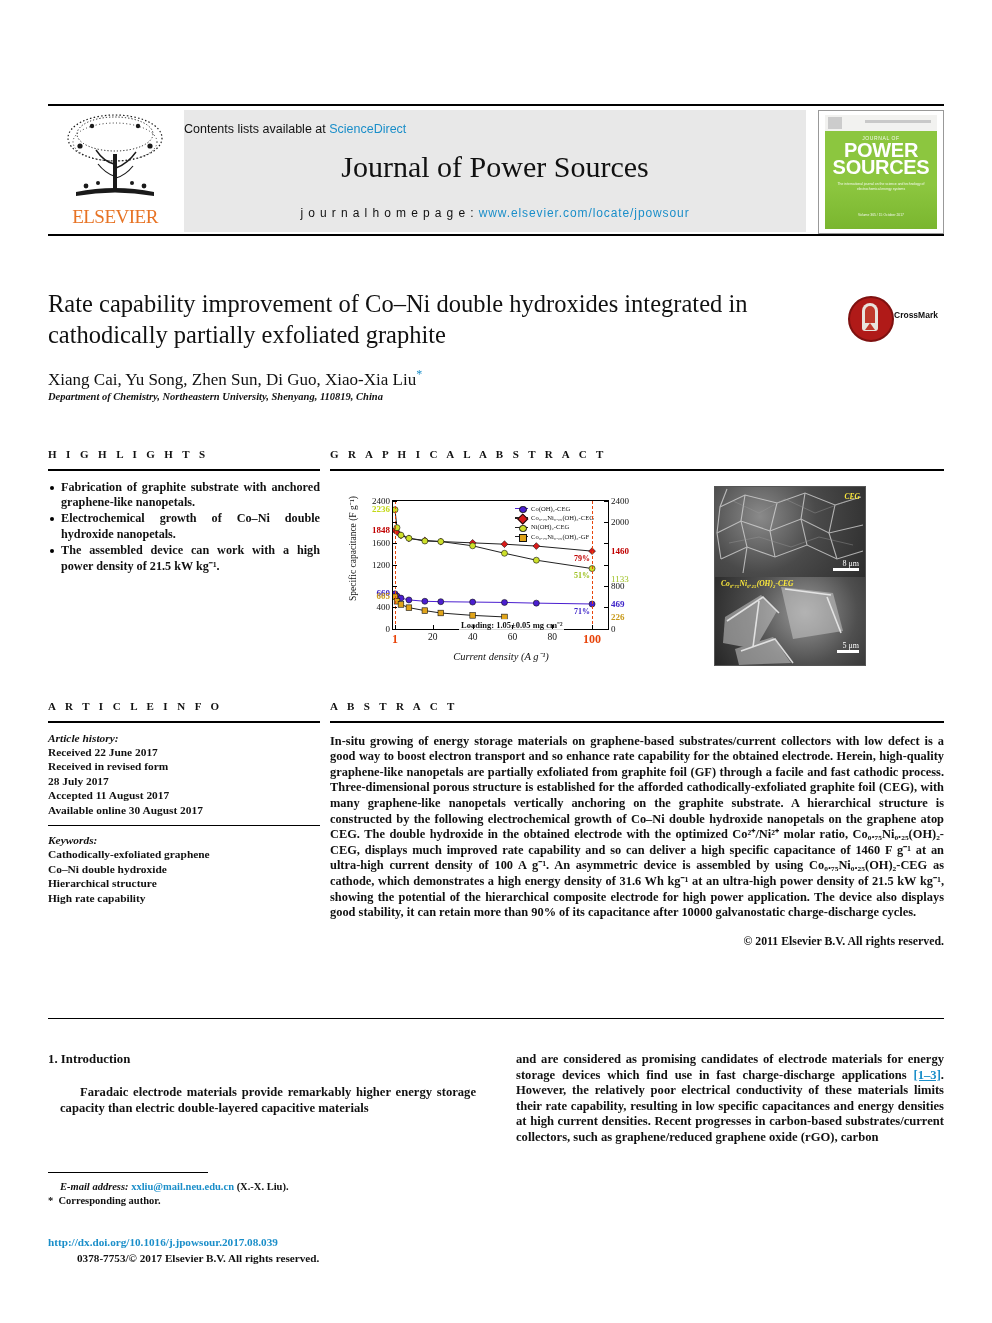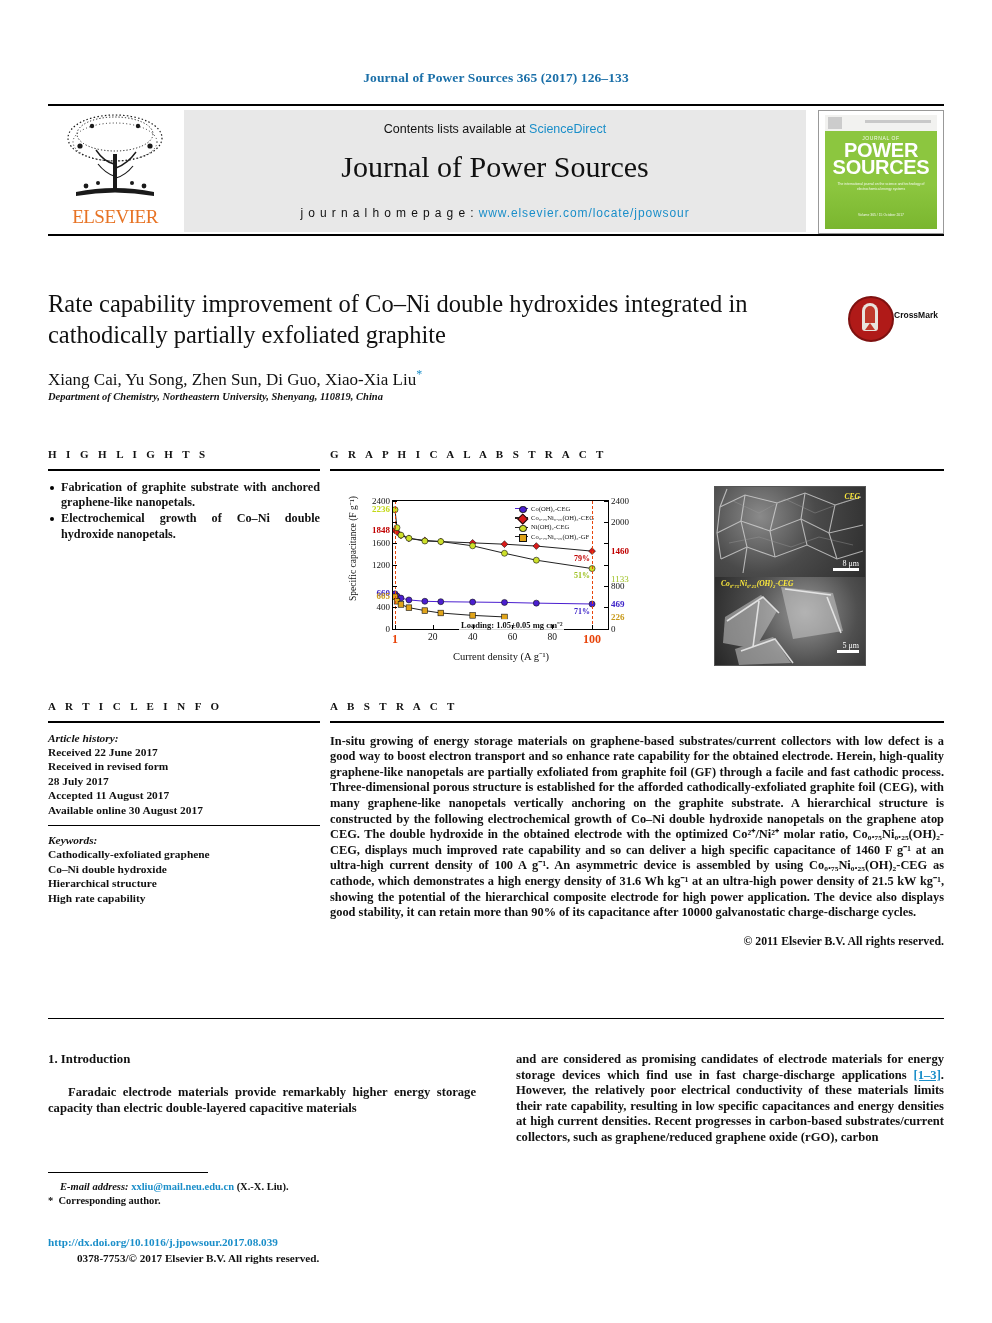--- a/index.html
+++ b/index.html
@@ -28,21 +28,21 @@
   .elsevier-word{
     position:absolute;left:0;top:96px;width:130px;text-align:center;
     font-family:"Liberation Serif", serif;font-size:19px;letter-spacing:-0.5px;
     color:#e77324;font-weight:400;
   }
   .mast-center{
     position:absolute;left:136px;top:6px;width:622px;height:122px;
     background:#e8e8e8;
   }
   .contents-line{
-    position:absolute;left:0;top:12px;width:622px;text-align:center;
+    position:absolute;left:0;top:12px;width:622px;text-align:left;
     font-family:"Liberation Sans", sans-serif;font-size:12.5px;color:#111;
   }
   .contents-line a{color:#1a8ec9;text-decoration:none;}
   .journal-name{
     position:absolute;left:0;top:40px;width:622px;text-align:center;
     font-family:"Liberation Serif", serif;font-size:30px;color:#111;
   }
   .homepage{
     position:absolute;left:0;top:96px;width:622px;text-align:center;
     font-family:"Liberation Sans", sans-serif;font-size:12px;color:#111;
@@ -128,21 +128,21 @@
   }
   .plot{position:absolute;left:56px;top:14px;width:215px;height:128px;border:1.3px solid #000;background:#fff;}
   .ytick{position:absolute;right:100%;margin-right:3px;font-family:"Liberation Serif",serif;font-size:9px;color:#111;white-space:nowrap;transform:translateY(-50%);}
   .ytick-l{position:absolute;left:100%;margin-left:3px;font-family:"Liberation Serif",serif;font-size:9px;color:#111;white-space:nowrap;transform:translateY(-50%);}
   .tickmark{position:absolute;left:0;width:4px;height:1px;background:#000;}
   .tickmark.r{left:auto;right:0;}
   .xtick{position:absolute;top:100%;margin-top:3px;font-family:"Liberation Serif",serif;font-size:9.5px;color:#111;transform:translateX(-50%);}
   .xtickmark{position:absolute;bottom:0;width:1px;height:4px;background:#000;}
   .xlabel{
     position:absolute;left:40px;top:163px;width:250px;text-align:center;
-    font-family:"Liberation Serif",serif;font-size:10.5px;color:#111;
+    font-family:"Liberation Serif",serif;font-size:10.5px;color:#111;font-style:italic;
   }
   .loading{
     position:absolute;left:66px;top:118px;
     font-family:"Liberation Serif",serif;font-weight:bold;font-size:8.5px;color:#111;
     background:rgba(255,255,255,.85);padding:0 2px;
   }
   .legend{position:absolute;left:122px;top:4px;font-family:"Liberation Serif",serif;font-size:6.6px;color:#111;line-height:8.2px;}
   .legend-row{display:flex;align-items:center;gap:3px;white-space:nowrap;margin-bottom:1.2px;}
   .lg-line{width:13px;height:1.2px;position:relative;}
   .lg-mk{position:absolute;left:4px;top:-2.2px;width:5.5px;height:5.5px;border:.8px solid #111;}
@@ -191,21 +191,20 @@
   .doi{position:absolute;left:48px;top:1236px;
     font-family:"Liberation Serif",serif;font-size:11.2px;color:#1a8ec9;font-weight:bold;}
   .issn{position:absolute;left:48px;top:1252px;
     font-family:"Liberation Serif",serif;font-size:11.2px;color:#111;font-weight:bold;padding-left:29px;}
 </style>
 </head>
 <body>
 
 <div class="page">
 
-  <div class="runhead">Journal of Power Sources 365 (2017) 126–133</div>
 
   <div class="masthead">
     <div class="mast-rule"></div>
     <div class="mast-rule bottom"></div>
 
     <div class="elsevier">
       <svg class="tree-svg" width="118" height="96" viewBox="0 0 118 96">
         <g fill="#1a1a1a">
           <ellipse cx="59" cy="26" rx="47" ry="23" fill="none" stroke="#1a1a1a" stroke-width="1.2" stroke-dasharray="1.5 2.2"></ellipse>
           <ellipse cx="59" cy="22" rx="38" ry="17" fill="none" stroke="#1a1a1a" stroke-width="1" stroke-dasharray="1.2 2"></ellipse>
@@ -272,20 +271,21 @@
       <div class="cm-label">CrossMark</div>
     </div>
   </div>
 
   <div class="colL" style="top:448px;">
     <div class="sec-head">H I G H L I G H T S</div>
     <div class="rule-thick"></div>
     <ul class="hl">
       <li><span>Fabrication of graphite substrate with anchored graphene-like nanopetals.</span></li>
       <li><span>Electrochemical growth of Co–Ni double hydroxide nanopetals.</span></li>
+      <li><span>The assembled device can work with a high power density of 21.5 kW kg⁻¹.</span></li>
     </ul>
   </div>
 
   <div class="colR" style="top:448px;">
     <div class="sec-head">G R A P H I C A L   A B S T R A C T</div>
     <div class="rule-thick"></div>
 
     <div class="ga-box">
 
       <div class="chart">
@@ -491,21 +491,21 @@
     <div class="copyright">© 2011 Elsevier B.V. All rights reserved.</div>
   </div>
 
   <div class="body-rule"></div>
 
   <div class="bodyL">
     <div class="secnum">
       <span>1.</span>
       <span>Introduction</span>
     </div>
-    <p class="bodytext indent" style="margin-top:18px;">Faradaic electrode materials provide remarkably higher energy storage capacity than electric double-layered capacitive materials</p>
+    <p class="bodytext indent" style="margin-top:18px;margin-left:12px;">Faradaic electrode materials provide remarkably higher energy storage capacity than electric double-layered capacitive materials</p>
   </div>
 
   <div class="bodyR">
     <p class="bodytext"><span>and are considered as promising candidates of electrode materials for energy storage devices which find use in fast charge-discharge applications </span><a href="#" class="refl">[1–3]</a><span>. However, the relatively poor electrical conductivity of these materials limits their rate capability, resulting in low specific capacitances and energy densities at high current densities. Recent progresses in carbon-based substrates/current collectors, such as graphene/reduced graphene oxide (rGO), carbon</span></p>
   </div>
 
   <div class="fn-rule"></div>
   <div class="footnote">
     <div style="padding-left:12px;"><span class="it">E-mail address:</span> <a href="#">xxliu@mail.neu.edu.cn</a> <span>(X.-X. Liu).</span></div>
     <div>*&nbsp; <span>Corresponding author.</span></div>

